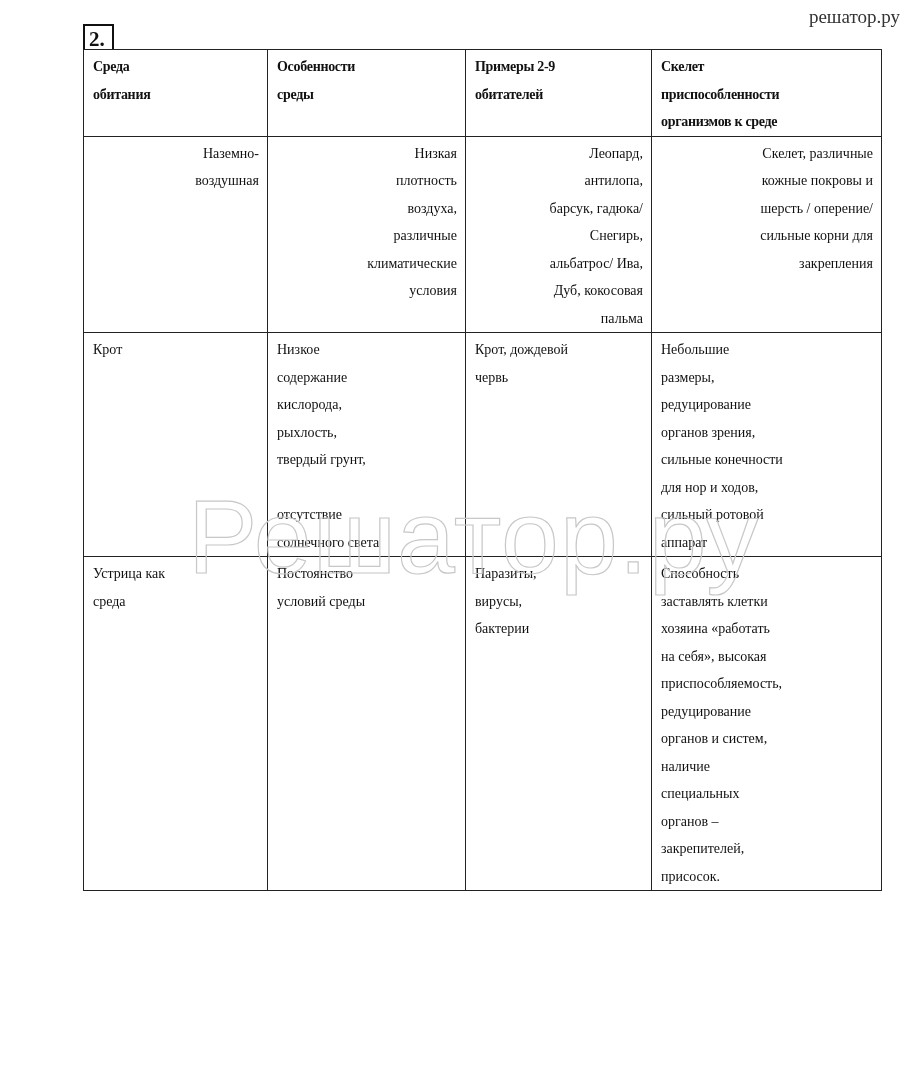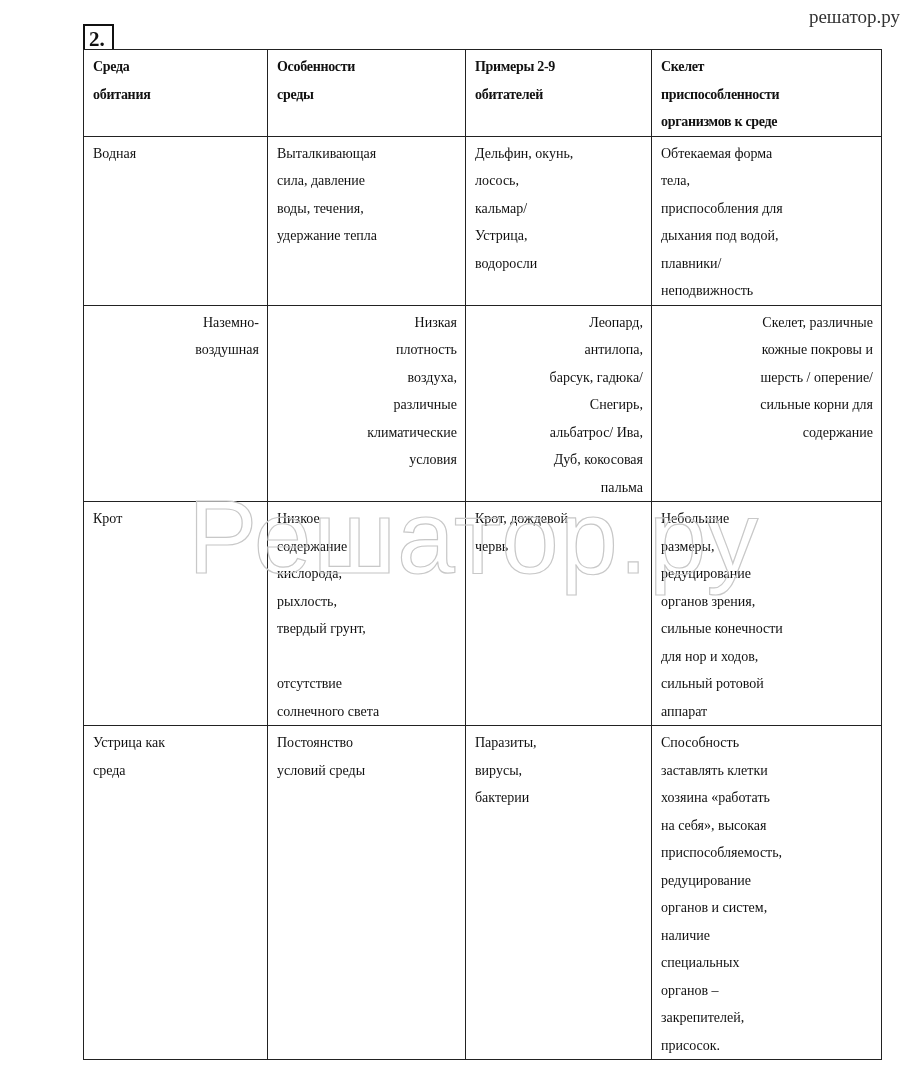--- a/index.html
+++ b/index.html
@@ -38,59 +38,41 @@
     <th>Среда
 обитания</th>
     <th>Особенности
 среды</th>
     <th>Примеры 2-9
 обитателей</th>
     <th>Скелет
 приспособленности
 организмов к среде</th>
   </tr>
-  <tr class="r1">
-    <td>Водная</td>
-    <td>Выталкивающая
-сила, давление
-воды, течения,
-удержание тепла</td>
-    <td>Дельфин, окунь,
-лосось,
-кальмар/
-Устрица,
-водоросли</td>
-    <td>Обтекаемая форма
-тела,
-приспособления для
-дыхания под водой,
-плавники/
-неподвижность</td>
-  </tr>
   <tr class="r2">
     <td>Наземно-
 воздушная</td>
     <td>Низкая
 плотность
 воздуха,
 различные
 климатические
 условия</td>
     <td>Леопард,
 антилопа,
 барсук, гадюка/
 Снегирь,
 альбатрос/ Ива,
 Дуб, кокосовая
 пальма</td>
     <td>Скелет, различные
 кожные покровы и
 шерсть / оперение/
 сильные корни для
-содержание</td>
+закрепления</td>
   </tr>
   <tr class="r3">
     <td>Крот</td>
     <td>Низкое
 содержание
 кислорода,
 рыхлость,
 твердый грунт,
 
 отсутствие

